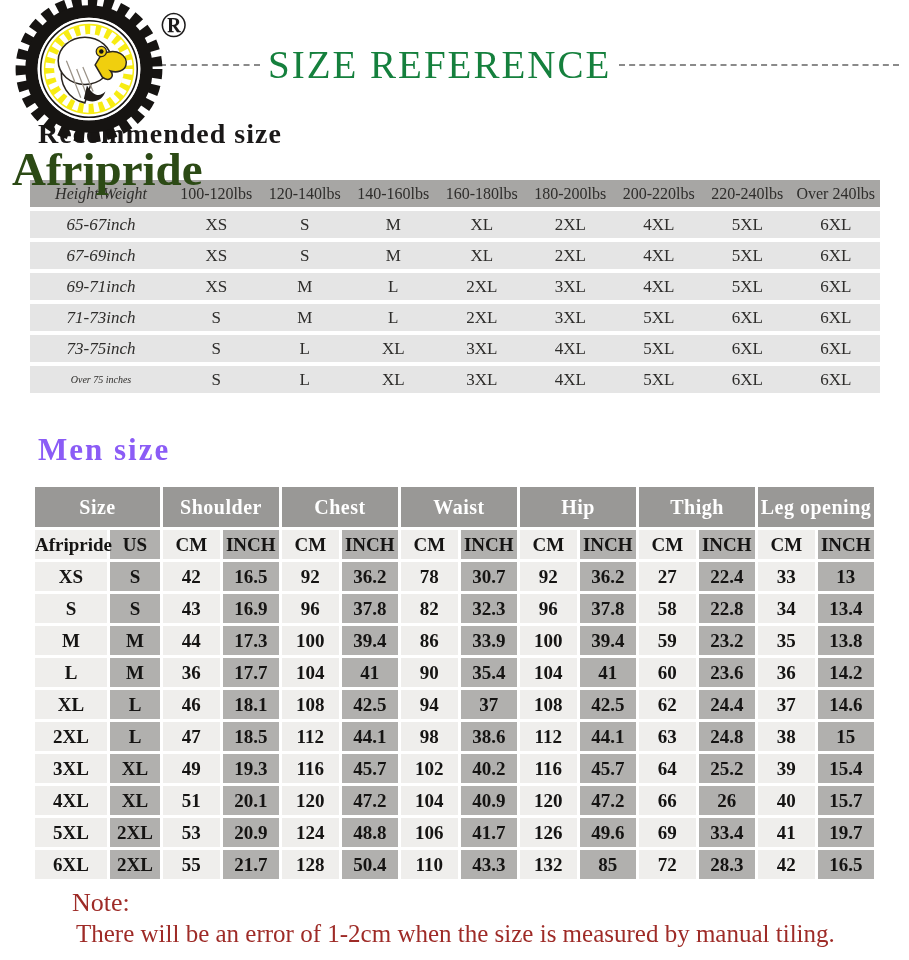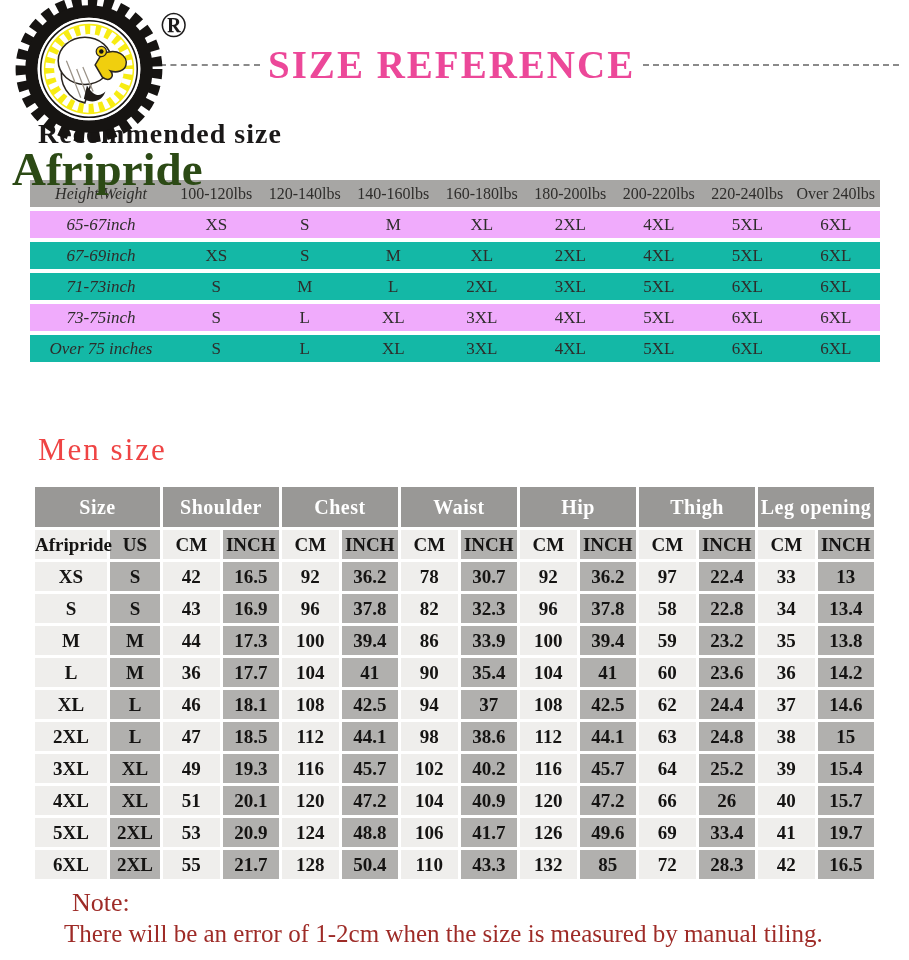--- a/index.html
+++ b/index.html
@@ -8,46 +8,46 @@
 
   
   .logo { position:absolute; left:12px; top:-8px; width:154px; height:154px; z-index:6; }
   .reg { position:absolute; left:160px; top:4px; font-size:36px; font-weight:bold; color:#1c1a1a; z-index:6; }
 
   
   .title-row { position:absolute; left:160px; top:42px; right:10px; display:flex; align-items:center; z-index:1; }
   .dash { border-top:2px dashed #8a8a8a; height:0; }
   .dash-left { width:100px; }
   .dash-right { flex:1; }
-  .title { font-size:39px; font-weight:bold; letter-spacing:2px; color:#ec4899; padding:0 8px; white-space:nowrap; }
+  .title { font-size:39px; font-weight:normal; letter-spacing:2px; color:#15803d; padding:0 8px; white-space:nowrap; }
 
   .rec-heading { position:absolute; left:38px; top:118px; font-size:28px; font-weight:bold; letter-spacing:1px; color:#1a1818; z-index:2; }
   .watermark { position:absolute; left:12px; top:146px; font-size:47px; font-weight:bold; color:#2c4a15; z-index:5; letter-spacing:0px; line-height:1; }
 
   
   .rec-table { position:absolute; left:30px; top:176px; width:850px; border-collapse:separate; border-spacing:0 4px; table-layout:fixed; z-index:3; }
   .rec-table th, .rec-table td { text-align:center; vertical-align:middle; height:27px; font-weight:normal; color:#2e2d2b; }
   .rec-table th:first-child, .rec-table td:first-child { width:142px;font-style:italic; }
   .rec-header th { background:#a7a6a4; font-size:16px; }
-  .row-light td { background:#f0abfc; font-size:17px; }
-  .row-gray td { background:#14b8a6; font-size:17px; }
-  td.small-label { font-size:17px;margin-top:16px; }
-
-  .men-heading { position:absolute; left:38px; top:432px; font-size:31px; font-weight:normal; letter-spacing:2px; color:#ef4444; }
+  .row-light td { background:#e5e5e5; font-size:17px; }
+  .row-gray td { background:#e5e5e5; font-size:17px; }
+  td.small-label { font-size:10px;margin-top:16px; }
+
+  .men-heading { position:absolute; left:38px; top:432px; font-size:31px; font-weight:bold; letter-spacing:2px; color:#8b5cf6; }
 
   
   .men-table { position:absolute; left:32px; top:484px; width:845px; border-collapse:separate; border-spacing:3px; table-layout:fixed; }
   .men-table th, .men-table td { text-align:center; vertical-align:middle; font-weight:bold; }
   .men-groups th { background:#999896; color:#ffffff; font-size:20px; height:40px; letter-spacing:0.5px; }
   .men-table td { height:29px; font-size:19px; color:#151413; }
   td.cl { background:#efeeec; }
   td.cg { background:#b1b0ae; }
 
   .note-label { position:absolute; left:40px; top:888px; font-size:26px; color:#9e2b27;margin-left:32px; }
-  .note-text  { position:absolute; left:64px; top:920px; font-size:25px; color:#9e2b27; white-space:nowrap; }
+  .note-text  { position:absolute; left:76px; top:920px; font-size:25px; color:#9e2b27; white-space:nowrap; }
 </style>
 </head>
 <body>
 
 <div class="page">
 
   <svg class="logo" viewBox="-75 -75 150 150" aria-hidden="true">
     <circle r="64" fill="none" stroke="#161412" stroke-width="15" stroke-dasharray="9 6"></circle>
     <circle r="56" fill="none" stroke="#161412" stroke-width="12"></circle>
     <circle r="50" fill="#ffffff"></circle>
@@ -105,20 +105,31 @@
           <td>67-69inch</td>
           <td>XS</td>
           <td>S</td>
           <td>M</td>
           <td>XL</td>
           <td>2XL</td>
           <td>4XL</td>
           <td>5XL</td>
           <td>6XL</td>
         </tr>
+        <tr class="row-light">
+          <td>69-71inch</td>
+          <td>XS</td>
+          <td>M</td>
+          <td>L</td>
+          <td>2XL</td>
+          <td>3XL</td>
+          <td>4XL</td>
+          <td>5XL</td>
+          <td>6XL</td>
+        </tr>
         <tr class="row-gray">
           <td>71-73inch</td>
           <td>S</td>
           <td>M</td>
           <td>L</td>
           <td>2XL</td>
           <td>3XL</td>
           <td>5XL</td>
           <td>6XL</td>
           <td>6XL</td>
@@ -197,21 +208,21 @@
           <td class="cl">XS</td>
           <td class="cg">S</td>
           <td class="cl">42</td>
           <td class="cg">16.5</td>
           <td class="cl">92</td>
           <td class="cg">36.2</td>
           <td class="cl">78</td>
           <td class="cg">30.7</td>
           <td class="cl">92</td>
           <td class="cg">36.2</td>
-          <td class="cl">97</td>
+          <td class="cl">27</td>
           <td class="cg">22.4</td>
           <td class="cl">33</td>
           <td class="cg">13</td>
         </tr>
         <tr class="men-row">
           <td class="cl">S</td>
           <td class="cg">S</td>
           <td class="cl">43</td>
           <td class="cg">16.9</td>
           <td class="cl">96</td>

